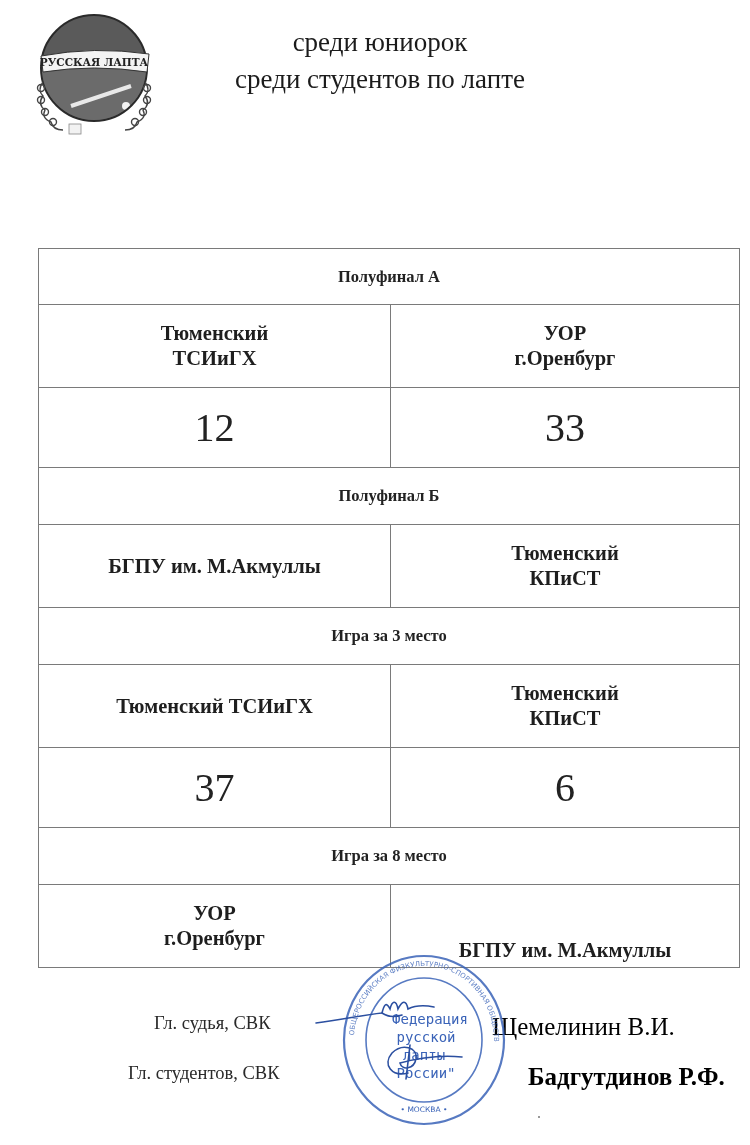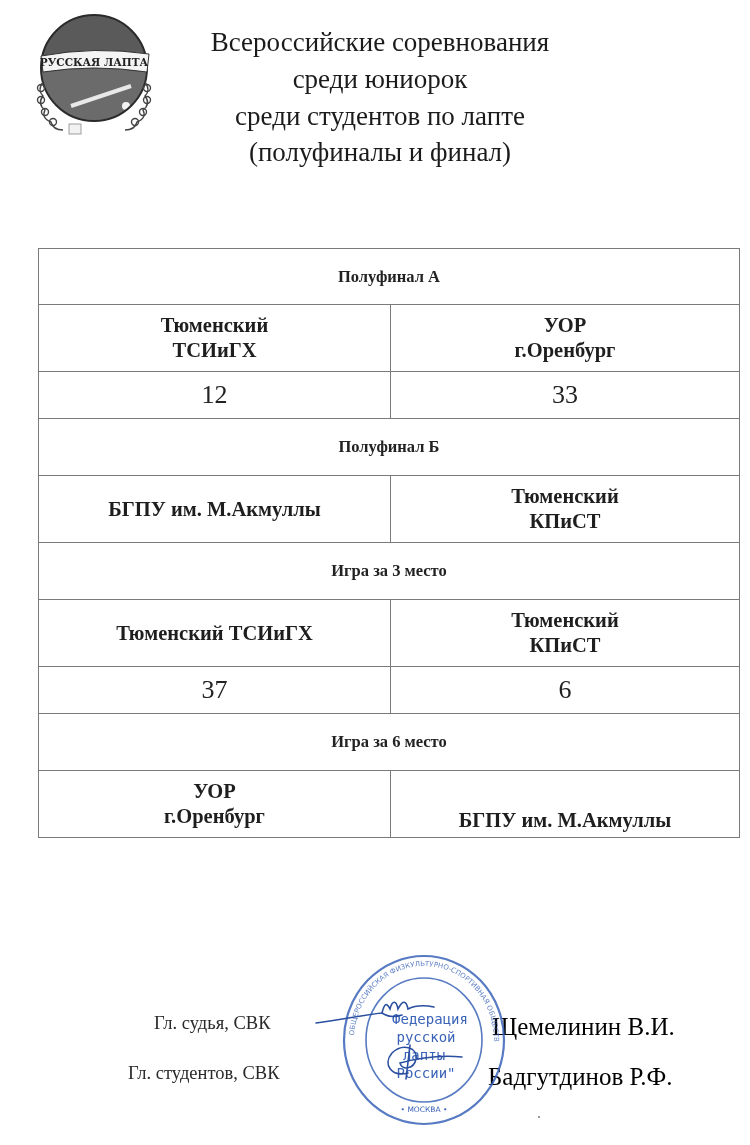--- a/index.html
+++ b/index.html
@@ -11,25 +11,25 @@
   .title {
     position: absolute; left: 190px; top: 24px; width: 380px; text-align: center;
     font-size: 27px; line-height: 36.8px; color: #1b1b1b;
   }
   .title div { white-space: nowrap; }
   table.results {
     position: absolute; left: 38px; top: 248px; width: 702px;
     border-collapse: collapse; table-layout: fixed;
   }
   table.results td {
-    border: 1.5px solid #7a7a7a; text-align: center; vertical-align: middle; padding: 8px;
+    border: 1.5px solid #7a7a7a; text-align: center; vertical-align: middle; padding: 16px;
   }
   td.stage { font-weight: bold; font-size: 16.5px; color: #222; }
   td.team { font-weight: bold; font-size: 20.5px; line-height: 25px; color: #1e1e1e; margin-top: 15px; }
-  td.score { font-size: 26px; color: #222; }
+  td.score { font-size: 40px; color: #222; }
   .col-left { width: 352px; }
   .sig-label { position: absolute; font-size: 18.5px; color: #2a2a2a; white-space: nowrap; }
   .sig-name { position: absolute; font-size: 25px; color: #000000; white-space: nowrap; }
   .stamp { position: absolute; left: 338px; top: 952px; width: 172px; height: 176px; }
   .signature { position: absolute; left: 312px; top: 965px; width: 170px; height: 130px; }
   .dot { position: absolute; left: 538px; top: 1116px; width: 2px; height: 2px; background: #777; border-radius: 50%; }
 </style>
 </head>
 <body>
 
@@ -59,24 +59,22 @@
       <circle cx="116" cy="80" r="3.5"></circle>
         <circle cx="116" cy="92" r="3.5"></circle>
         <circle cx="112" cy="104" r="3.5"></circle>
         <circle cx="104" cy="114" r="3.5"></circle>
     </g>
     <rect x="38" y="116" width="12" height="10" fill="#f2f2f2" stroke="#888" stroke-width="0.8"></rect>
   </svg>
 </div>
 
 <div class="title">
-  <div>Всероссийские соревнования</div>
   <div>среди юниорок</div>
   <div>среди студентов по лапте</div>
-  <div>(полуфиналы и финал)</div>
 </div>
 
 <table class="results">
   <colgroup>
       <col class="col-left">
       <col>
     </colgroup>
 
   <tbody>
       <tr style="height:56px">
@@ -121,38 +119,38 @@
       <div>Тюменский</div>
       <div>КПиСТ</div>
     </td>
   </tr>
   <tr style="height:45px">
     <td class="score">37</td>
     <td class="score">6</td>
   </tr>
 
   <tr style="height:57px">
-    <td colspan="2" class="stage">Игра за 6 место</td>
+    <td colspan="2" class="stage">Игра за 8 место</td>
   </tr>
   <tr style="height:61px">
     <td class="team">
       <div>УОР</div>
       <div>г.Оренбург</div>
     </td>
     <td class="team" style="vertical-align:bottom;padding-bottom:4px;">
       <div>БГПУ им. М.Акмуллы</div>
     </td>
   </tr>
 </tbody>
   </table>
 
 <div class="sig-label" style="left:154px; top:1013px;">Гл. судья, СВК</div>
 <div class="sig-label" style="left:128px; top:1063px;">Гл. студентов, СВК</div>
 <div class="sig-name" style="left:492px; top:1013px;">Щемелинин В.И.</div>
-<div class="sig-name" style="left:488px; top:1063px;">Бадгутдинов Р.Ф.</div>
+<div class="sig-name" style="left:528px; top:1063px;font-weight:bold;">Бадгутдинов Р.Ф.</div>
 
 <div class="stamp">
   <svg width="172" height="176" viewBox="0 0 172 176">
     <g fill="none" stroke="#3a63b8" opacity="0.85">
       <ellipse cx="86" cy="88" rx="80" ry="84" stroke-width="2.2"></ellipse>
       <ellipse cx="86" cy="88" rx="58" ry="62" stroke-width="1.6"></ellipse>
     </g>
     <defs>
       <path id="arc" d="M 16 88 A 70 74 0 1 1 156 88"></path>
     </defs>

